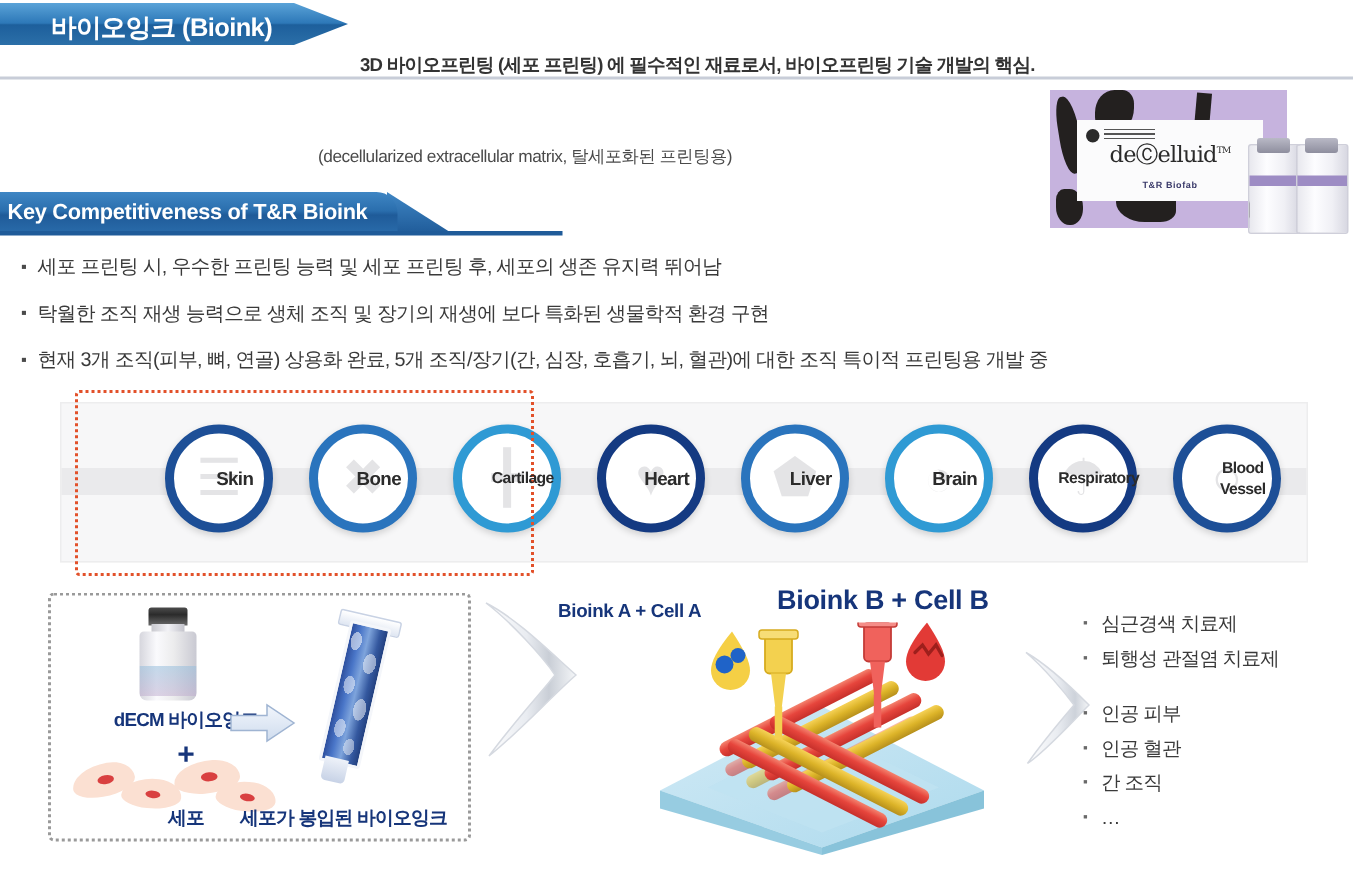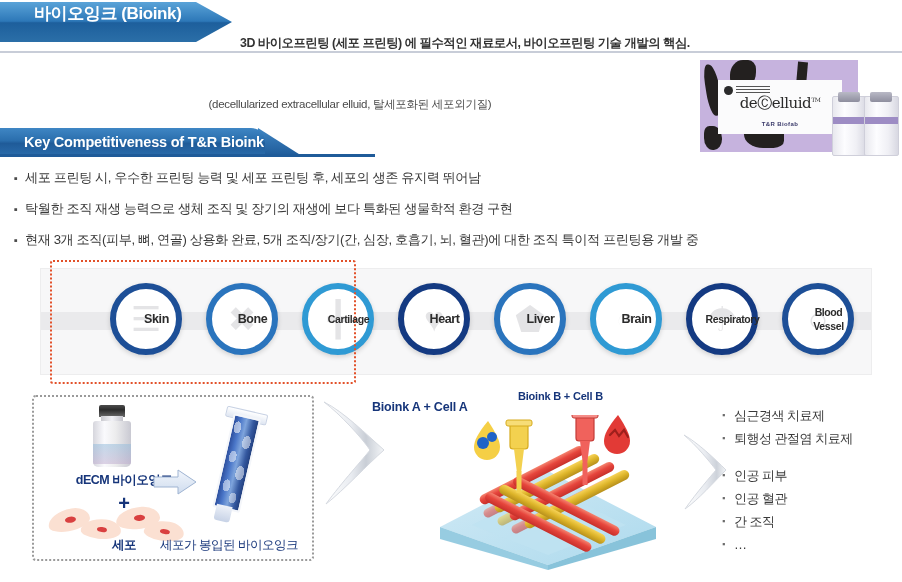--- a/index.html
+++ b/index.html
@@ -21,26 +21,26 @@
   
   .header-band {
     position: absolute;
     left: 0; top: 0;
     width: 902px; height: 52px;
     background: #ffffff;
   }
   .header-tab {
     position: absolute;
     left: 0; top: 2px;
-    width: 232px; height: 40px;
+    width: 232px; height: 28px;
     background: linear-gradient(180deg, #5aa3d8 0%, #2d78b8 48%, #1d5f9c 52%, #2b6fa8 100%);
     -webkit-clip-path: polygon(0 0, 196px 0, 232px 50%, 196px 100%, 0 100%);
     clip-path: polygon(0 0, 196px 0, 232px 50%, 196px 100%, 0 100%);
     display: flex;
-    align-items: flex-start;
+    align-items: flex-end;
     justify-content: flex-start;
   }
   .header-tab-label {
     color: #ffffff;
     font-size: 17px;
     font-weight: bold;
     padding-left: 34px;
     letter-spacing: -0.4px;
     white-space: nowrap;
   }
@@ -161,21 +161,21 @@
     left: 0; top: 128px;
     width: 265px; height: 28px;
     background: linear-gradient(180deg,#3f86c4 0%, #2a6ead 45%, #1f5b99 55%, #2a6cab 100%);
     border-radius: 0 14px 0 0;
     display: flex; align-items: center;
   }
   .kc-banner-label {
     color: #ffffff;
     font-size: 14.5px;
     font-weight: bold;
-    padding-left: 24px;
+    padding-left: 5px;
     letter-spacing: -0.2px;
     white-space: nowrap;
   }
   .kc-tail {
     position: absolute;
     left: 258px; top: 128px;
     width: 44px; height: 28px;
     background: linear-gradient(180deg,#3f86c4,#1f5b99);
     -webkit-clip-path: polygon(0 0, 0 100%, 44px 100%);
     clip-path: polygon(0 0, 0 100%, 44px 100%);
@@ -379,21 +379,21 @@
   }
   .syr-tip {
     position: absolute; left: 12px; top: 100px;
     width: 16px; height: 16px;
     background: linear-gradient(180deg,#eef2f9,#c7d2e6);
     border-radius: 0 0 3px 3px;
   }
   .lbl-loaded {
     position: absolute; left: 110px; top: 140px; width: 170px;
     text-align: center;
-    color: #16357a; font-size: 12.5px; font-weight: normal; letter-spacing: -0.5px;
+    color: #16357a; font-size: 12.5px; font-weight: bold; letter-spacing: -0.5px;
     white-space: nowrap;
   }
 
   
   .big-arrow {
     position: absolute; left: 318px; top: 398px;
     width: 86px; height: 110px;
   }
   .lbl-3dbp {
     position: absolute; left: 305px; top: 500px;
@@ -411,21 +411,21 @@
     position: absolute; left: 430px; top: 415px;
     width: 236px; height: 155px;
   }
   .lbl-bioA {
     position: absolute; left: 372px; top: 400px;
     color: #16357a; font-size: 12.5px; font-weight: bold; letter-spacing: -0.2px;
     white-space: nowrap;
   }
   .lbl-bioB {
     position: absolute; left: 518px; top: 390px;
-    color: #16357a; font-size: 11px; font-weight: bold; letter-spacing: -0.2px;
+    color: #16357a; font-size: 18px; font-weight: bold; letter-spacing: -0.2px;
     white-space: nowrap;
   }
 
   
   .outcomes {
     position: absolute; left: 722px; top: 405px;
     width: 176px;
   }
   .out-row { display: flex; align-items: flex-start; margin-bottom: 2px; }
   .out-mark {
@@ -445,21 +445,21 @@
   <div class="header-band">
     <div class="header-tab">
       <span class="header-tab-label">바이오잉크 (Bioink)</span>
     </div>
     <div class="header-desc">
       <div>3D 바이오프린팅 (세포 프린팅) 에 필수적인 재료로서, 바이오프린팅 기술 개발의 핵심.</div>
     </div>
     <div class="header-rule"></div>
   </div>
 
-  <div class="subline">(decellularized extracellular elluid, 탈세포화된 세포외기질)</div>
+  <div class="subline">(decellularized extracellular matrix, 탈세포화된 프린팅용)</div>
 
   <div class="product-photo">
     <div class="pp-box">
       <div class="pp-smear s1"></div>
       <div class="pp-smear s2"></div>
       <div class="pp-smear s3"></div>
       <div class="pp-smear s4"></div>
       <div class="pp-smear s5"></div>
       <div class="pp-smear s6"></div>
       <div class="pp-smear s7"></div>

